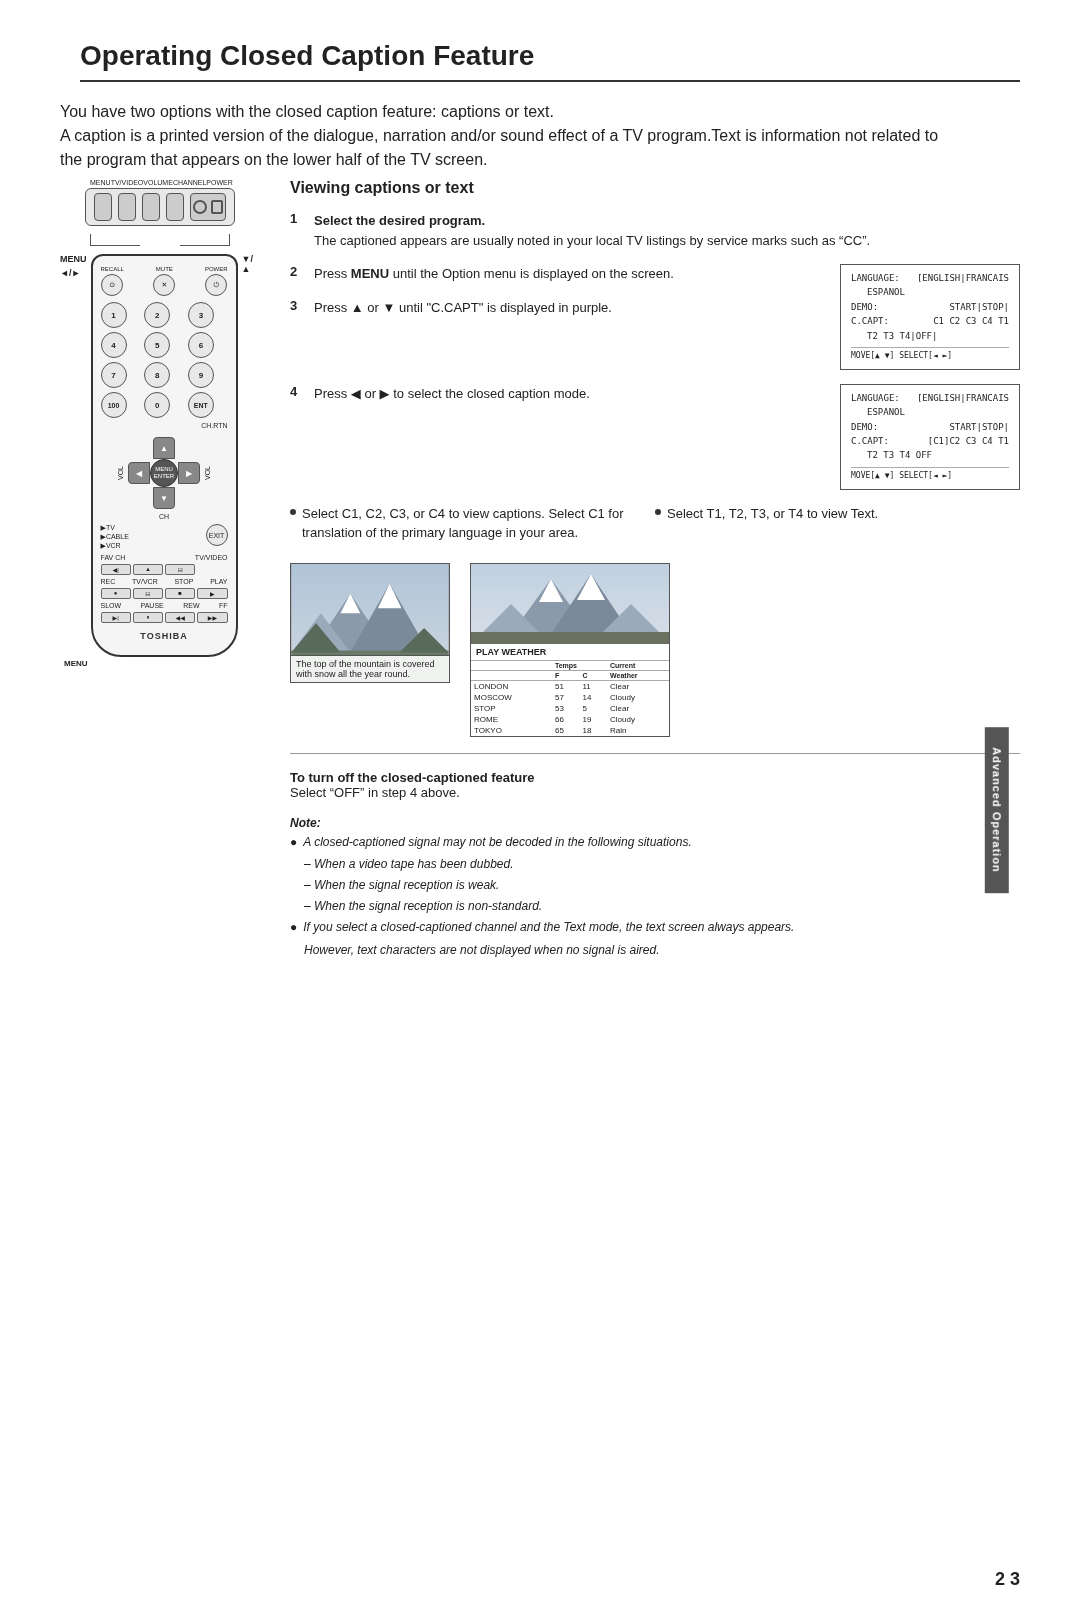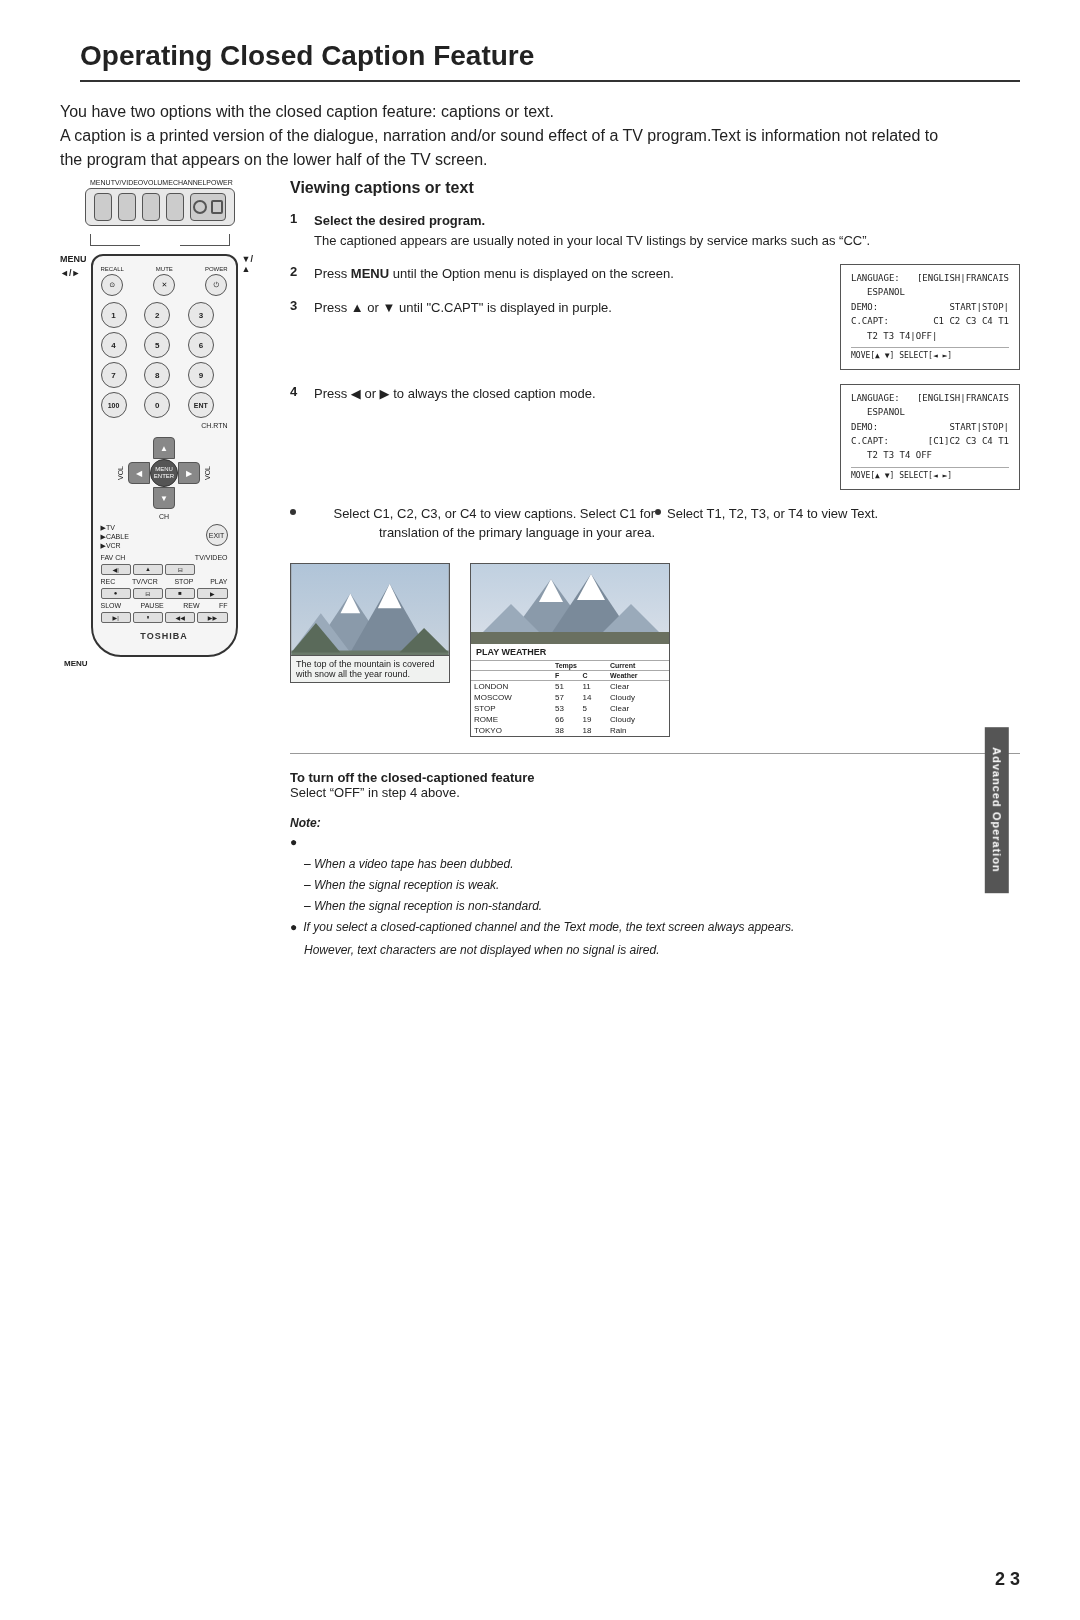--- a/index.html
+++ b/index.html
@@ -217,21 +217,20 @@
       flex: 1;
     }
     .step-with-screen .step-screen {
       width: 200px;
       flex-shrink: 0;
     }
     
     .bullets-row {
       display: flex;
       margin: 10px 0 16px;
-      text-align: right;
     }
     .bullet-col {
       flex: 1;
       font-size: 13px;
       line-height: 1.5;
     }
     .bullet-item {
       display: flex;
       gap: 6px;
       margin-bottom: 4px;
@@ -604,21 +603,21 @@
           <div class="sm-footer">MOVE[▲ ▼] SELECT[◄ ►]</div>
         </div>
       </div>
     </div>
 
     <div class="step-with-screen">
       <div class="step-main">
         <div class="step-item">
           <span class="step-number">4</span>
           <div class="step-content">
-            Press ◀ or ▶ to always the closed caption mode.
+            Press ◀ or ▶ to select the closed caption mode.
           </div>
         </div>
       </div>
       <div class="step-screen">
         <div class="screen-mockup">
           <div class="sm-row">
             <span>LANGUAGE:</span>
             <span>[ENGLISH|FRANCAIS</span>
           </div>
           <div class="sm-indent">ESPANOL</div>
@@ -733,21 +732,21 @@
         <td>Clear</td>
       </tr>
               <tr>
         <td>ROME</td>
         <td>66</td>
         <td>19</td>
         <td>Cloudy</td>
       </tr>
               <tr>
         <td>TOKYO</td>
-        <td>38</td>
+        <td>65</td>
         <td>18</td>
         <td>Rain</td>
       </tr>
             </tbody>
         </table>
       </div>
 
     </div>
 
     <hr class="divider">
@@ -757,20 +756,21 @@
       <span>Select “OFF” in step 4 above.</span>
     </div>
 
     <div class="note-section">
       <div>
         <em><strong>Note:</strong></em>
       </div>
       <div id="note-items-container">
           <div style="display: flex; gap: 6px; margin-bottom: 3px;">
             <span>●</span>
+            <em>A closed-captioned signal may not be decoded in the following situations.</em>
           </div>
           <div style="padding-left: 14px; margin-bottom: 2px;"><em>– When a video tape has been dubbed.</em></div>
           <div style="padding-left: 14px; margin-bottom: 2px;"><em>– When the signal reception is weak.</em></div>
           <div style="padding-left: 14px; margin-bottom: 2px;"><em>– When the signal reception is non-standard.</em></div>
           <div style="display: flex; gap: 6px; margin-bottom: 3px;">
             <span>●</span>
             <em>If you select a closed-captioned channel and the Text mode, the text screen always appears.</em>
           </div>
           <div style="padding-left: 14px; margin-bottom: 2px;"><em>However, text characters are not displayed when no signal is aired.</em></div>
         </div>

